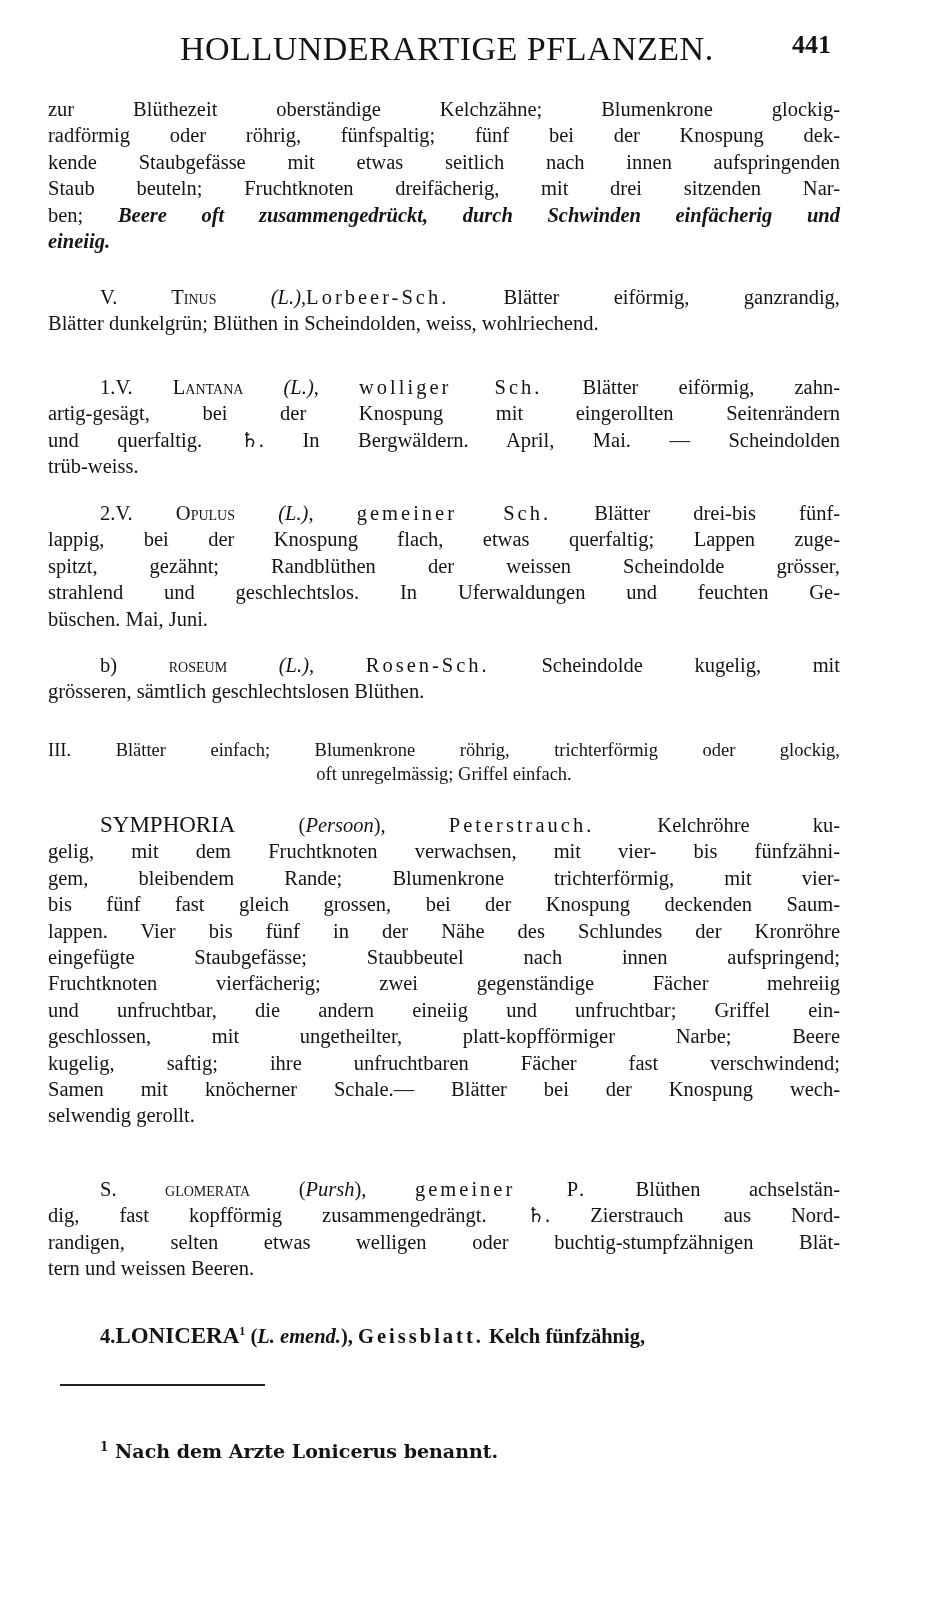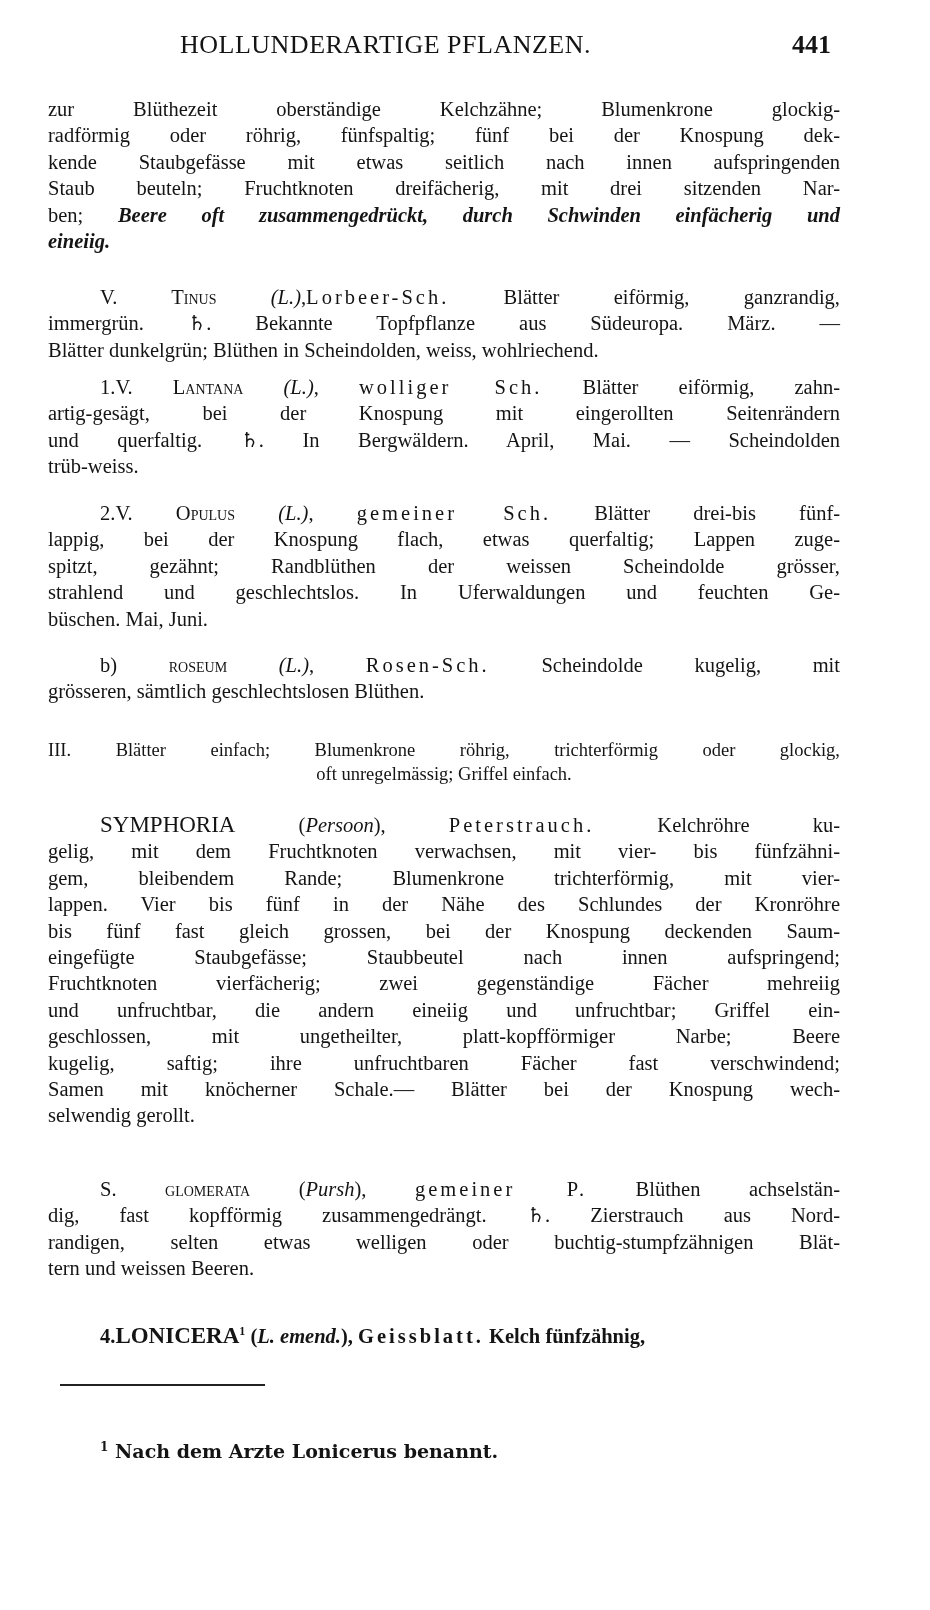--- a/index.html
+++ b/index.html
@@ -1,19 +1,19 @@
 <!DOCTYPE html>
 <html><head>
 <meta charset="utf-8">
 <style>
   html, body { margin: 0; padding: 0; background: #ffffff; }
   body { width: 930px; height: 1610px; position: relative; overflow: hidden;
          font-family: "Liberation Serif", "DejaVu Serif", serif; color: #141414; }
   .page { position: absolute; left: 0; top: 0; width: 930px; height: 1610px; }
-  .running-head { position: absolute; top: 30px; left: 180px; font-size: 26px; letter-spacing: 0.5px; }
+  .running-head { position: absolute; top: 30px; left: 180px; font-size: 34px; letter-spacing: 0.5px; }
   .page-number { position: absolute; top: 30px; left: 792px; font-size: 26px; font-weight: bold; }
   .block { position: absolute; left: 48px; width: 792px; font-size: 20.5px; line-height: 26.4px; }
   .line { display: block; white-space: nowrap; text-align: justify; text-align-last: justify; height: 26.4px; }
   .line.last { text-align-last: left; }
   .indent { padding-left: 52px; }
   .sc { font-variant: small-caps; }
   .sp { letter-spacing: 3px; }
   .it { font-style: italic; }
   .b { font-weight: bold; }
   .sec3 { position: absolute; left: 48px; width: 792px; font-size: 18.5px; line-height: 24px; }
@@ -33,21 +33,20 @@
     <span class="line">zur Blüthezeit oberständige Kelchzähne; Blumenkrone glockig-</span>
     <span class="line">radförmig oder röhrig, fünfspaltig; fünf bei der Knospung dek-</span>
     <span class="line">kende Staubgefässe mit etwas seitlich nach innen aufspringenden</span>
     <span class="line">Staub beuteln; Fruchtknoten dreifächerig, mit drei sitzenden Nar-</span>
     <span class="line"><span>ben; </span><span class="it b">Beere oft zusammengedrückt, durch Schwinden einfächerig und</span></span>
     <span class="line last it b">eineiig.</span>
   </div>
 
   <div class="block" style="top:284px;">
     <span class="line indent"><span class="sc">V. Tinus</span> <span class="it">(L.)</span>,<span class="sp">Lorbeer-Sch.</span><span> Blätter eiförmig, ganzrandig,</span></span>
-    <span class="line">immergrün. ♄. Bekannte Topfpflanze aus Südeuropa. März. —</span>
     <span class="line last">Blätter dunkelgrün; Blüthen in Scheindolden, weiss, wohlriechend.</span>
   </div>
 
   <div class="block" style="top:374px;">
     <span class="line indent"><span>1.</span><span class="sc">V. Lantana</span> <span class="it">(L.)</span>, <span class="sp">wolliger Sch.</span><span> Blätter eiförmig, zahn-</span></span>
     <span class="line">artig-gesägt, bei der Knospung mit eingerollten Seitenrändern</span>
     <span class="line">und querfaltig. ♄. In Bergwäldern. April, Mai. — Scheindolden</span>
     <span class="line last">trüb-weiss.</span>
   </div>
 
@@ -66,22 +65,22 @@
 
   <div class="sec3" style="top:738px;">
     <span class="line" style="height:24px;">III. Blätter einfach; Blumenkrone röhrig, trichterförmig oder glockig,</span>
     <span class="line last" style="height:24px; text-align:left; text-align-last:center;">oft unregelmässig; Griffel einfach.</span>
   </div>
 
   <div class="block" style="top:812px;">
     <span class="line indent"><span style="font-size:23px;">SYMPHORIA</span> (<span class="it">Persoon</span>), <span class="sp">Peterstrauch.</span><span> Kelchröhre ku-</span></span>
     <span class="line">gelig, mit dem Fruchtknoten verwachsen, mit vier- bis fünfzähni-</span>
     <span class="line">gem, bleibendem Rande; Blumenkrone trichterförmig, mit vier-</span>
+    <span class="line">bis fünf fast gleich grossen, bei der Knospung deckenden Saum-</span>
     <span class="line">lappen. Vier bis fünf in der Nähe des Schlundes der Kronröhre</span>
-    <span class="line">bis fünf fast gleich grossen, bei der Knospung deckenden Saum-</span>
     <span class="line">eingefügte Staubgefässe; Staubbeutel nach innen aufspringend;</span>
     <span class="line">Fruchtknoten vierfächerig; zwei gegenständige Fächer mehreiig</span>
     <span class="line">und unfruchtbar, die andern eineiig und unfruchtbar; Griffel ein-</span>
     <span class="line">geschlossen, mit ungetheilter, platt-kopfförmiger Narbe; Beere</span>
     <span class="line">kugelig, saftig; ihre unfruchtbaren Fächer fast verschwindend;</span>
     <span class="line">Samen mit knöcherner Schale.— Blätter bei der Knospung wech-</span>
     <span class="line last">selwendig gerollt.</span>
   </div>
 
   <div class="block" style="top:1176px;">

